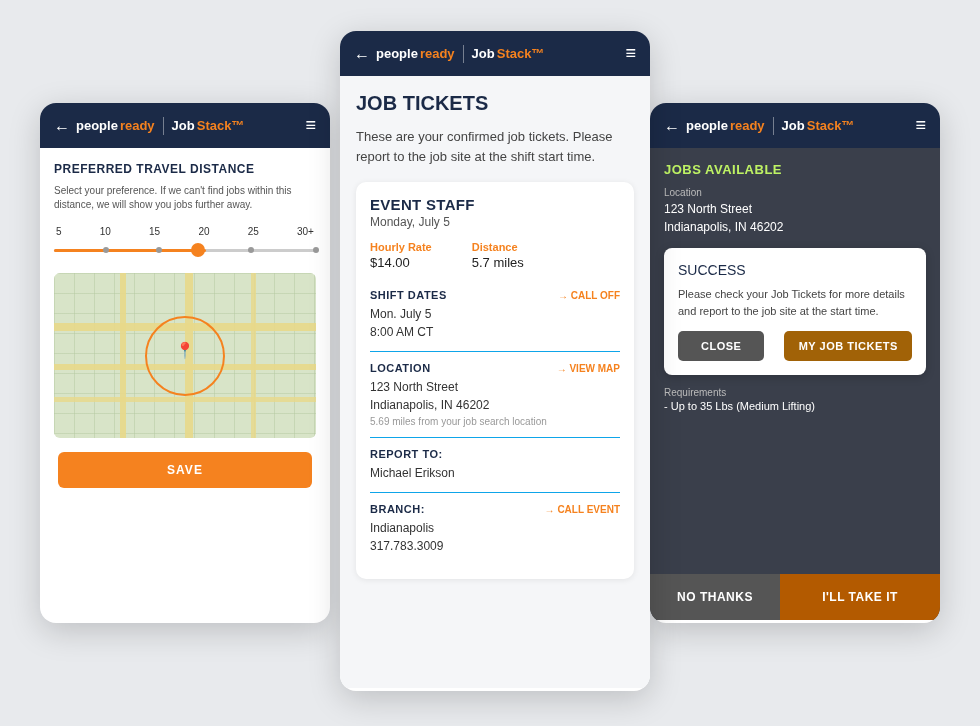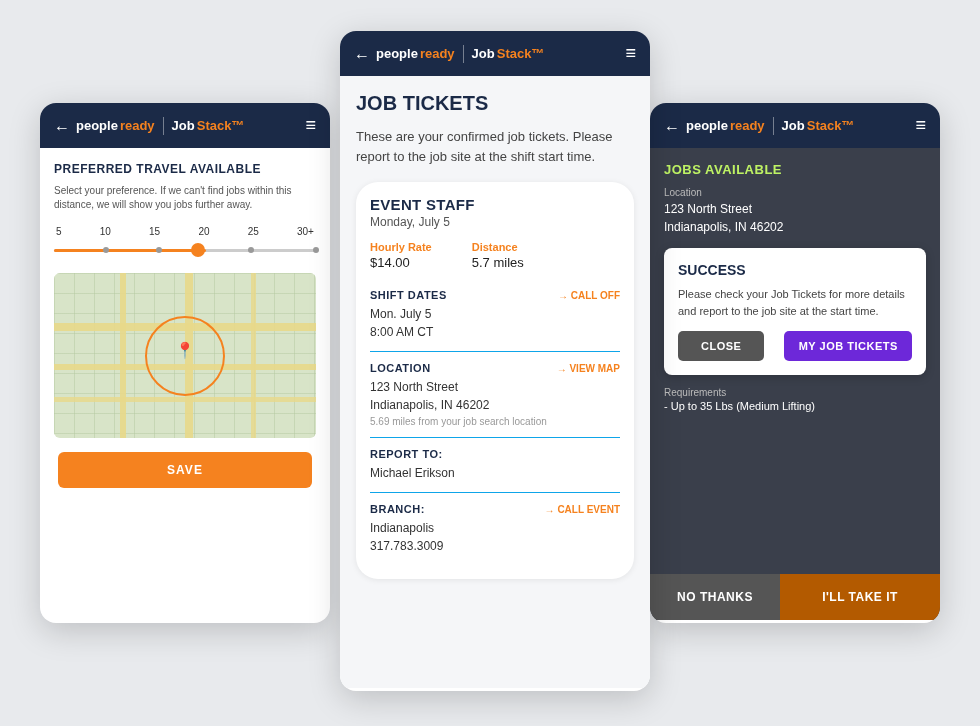--- a/index.html
+++ b/index.html
@@ -251,21 +251,21 @@
       margin-bottom: 12px;
     }
     .center-desc {
       font-size: 13px;
       color: #444;
       line-height: 1.5;
       margin-bottom: 16px;
     }
     .job-ticket-card {
       background: #fff;
-      border-radius: 22px;
+      border-radius: 10px;
       padding: 14px;
       box-shadow: 0 1px 6px rgba(0,0,0,0.08);
     }
     .ticket-job-title {
       font-size: 15px;
       font-weight: 900;
       color: #1b2a47;
       letter-spacing: 0.3px;
       margin-bottom: 2px;
     }
@@ -356,21 +356,21 @@
     
     .success-modal {
       background: #fff;
       border-radius: 8px;
       padding: 14px;
       margin-bottom: 12px;
       box-shadow: 0 2px 10px rgba(0,0,0,0.2);
     }
     .success-title {
       font-size: 14px;
-      font-weight: 700;
+      font-weight: 400;
       color: #1b2a47;
       margin-bottom: 8px;
     }
     .success-desc {
       font-size: 11px;
       color: #444;
       line-height: 1.5;
       margin-bottom: 12px;
     }
     .success-btns {
@@ -384,21 +384,21 @@
       border: none;
       border-radius: 5px;
       padding: 9px;
       font-size: 11px;
       font-weight: 800;
       letter-spacing: 0.5px;
       cursor: pointer;
     }
     .btn-my-tickets {
       flex: 1.6;
-      background: #6d28d9;
+      background: #a16207;
       color: #fff;
       border: none;
       border-radius: 5px;
       padding: 9px;
       font-size: 11px;
       font-weight: 800;
       letter-spacing: 0.5px;
       cursor: pointer;
     }
 
@@ -456,21 +456,21 @@
           <span class="logo-people">people</span>
             <span class="logo-ready">ready</span>
           <div class="logo-divider"></div>
           <span class="logo-job">Job</span>
             <span class="logo-stack">Stack™</span>
         </div>
       </div>
       <span class="nav-hamburger">≡</span>
     </div>
     <div class="left-body">
-      <div class="left-title">PREFERRED TRAVEL AVAILABLE</div>
+      <div class="left-title">PREFERRED TRAVEL DISTANCE</div>
       <div class="left-desc">Select your preference. If we can't find jobs within this distance, we will show you jobs further away.</div>
       <div class="slider-labels">
         <span>5</span>
         <span>10</span>
         <span>15</span>
         <span>20</span>
         <span>25</span>
         <span>30+</span>
       </div>
       <div class="slider-track-wrapper">

